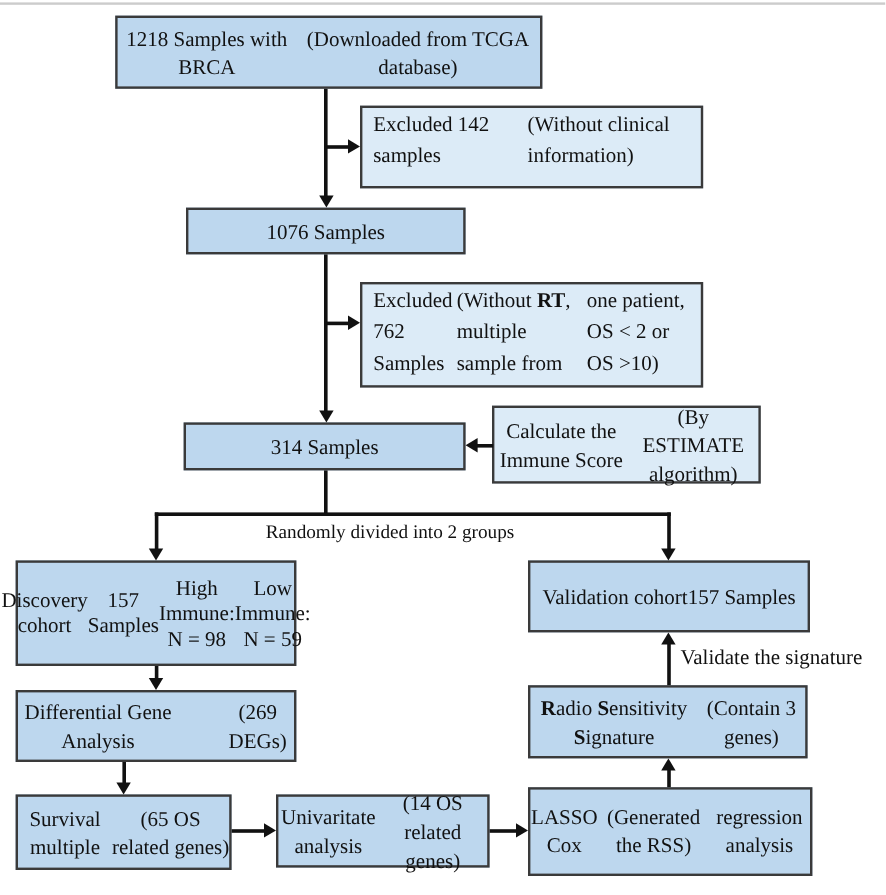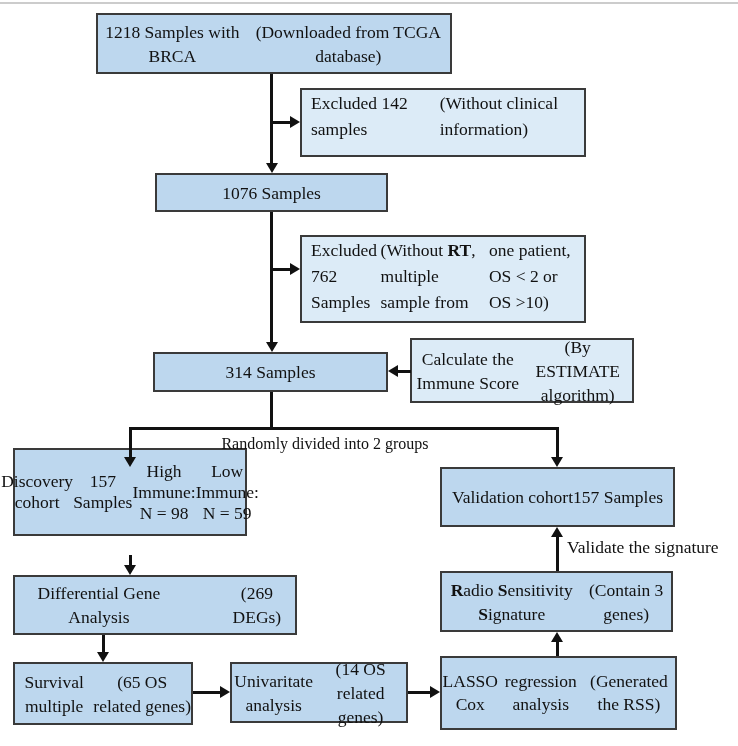--- a/index.html
+++ b/index.html
@@ -60,33 +60,33 @@
 
   <div class="box fill-a" style="left:153px;top:352px;width:235px;height:40px;">
     <span>314 Samples</span>
   </div>
 
   <div class="box fill-b" style="left:410px;top:338px;width:224px;height:65px;">
     <span>Calculate the Immune Score</span>
     <span>(By ESTIMATE algorithm)</span>
   </div>
 
-  <div class="box fill-a lh21" style="left:13px;top:448px;width:234px;height:88px;">
+  <div class="box fill-a lh21" style="left:13px;top:467px;width:234px;height:88px;">
     <span>Discovery cohort</span>
     <span>157 Samples</span>
     <span>High Immune: N = 98</span>
     <span>Low Immune: N = 59</span>
   </div>
 
   <div class="box fill-a" style="left:440px;top:467px;width:235px;height:60px;">
     <span>Validation cohort</span>
     <span>157 Samples</span>
   </div>
 
-  <div class="box fill-a" style="left:13px;top:575px;width:284px;height:60px;gap:36px;">
+  <div class="box fill-a" style="left:13px;top:575px;width:234px;height:60px;gap:36px;">
     <span>Differential Gene Analysis</span>
     <span>(269 DEGs)</span>
   </div>
 
   <div class="box fill-a" style="left:440px;top:571px;width:233px;height:61px;">
     <span><b>R</b><span>adio </span><b>S</b><span>ensitivity </span><b>S</b><span>ignature</span></span>
     <span>(Contain 3 genes)</span>
   </div>
 
   <div class="box fill-a" style="left:13px;top:662px;width:180px;height:63px;">
@@ -94,22 +94,22 @@
     <span>(65 OS related genes)</span>
   </div>
 
   <div class="box fill-a" style="left:230px;top:662px;width:178px;height:61px;">
     <span>Univaritate analysis</span>
     <span>(14 OS related genes)</span>
   </div>
 
   <div class="box fill-a lh23" style="left:440px;top:656px;width:237px;height:74px;">
     <span>LASSO Cox</span>
+    <span>(Generated the RSS)</span>
     <span>regression analysis</span>
-    <span>(Generated the RSS)</span>
   </div>
 
   <div class="vline" style="left:270px;top:74px;height:90px;"></div>
   <div class="arr arr-down" style="left:266px;top:163px;"></div>
 
   <div class="hline" style="left:272px;top:121px;width:19px;"></div>
   <div class="arr arr-right" style="left:290px;top:116px;"></div>
 
   <div class="vline" style="left:270px;top:212px;height:131px;"></div>
   <div class="arr arr-down" style="left:266px;top:342px;"></div>

